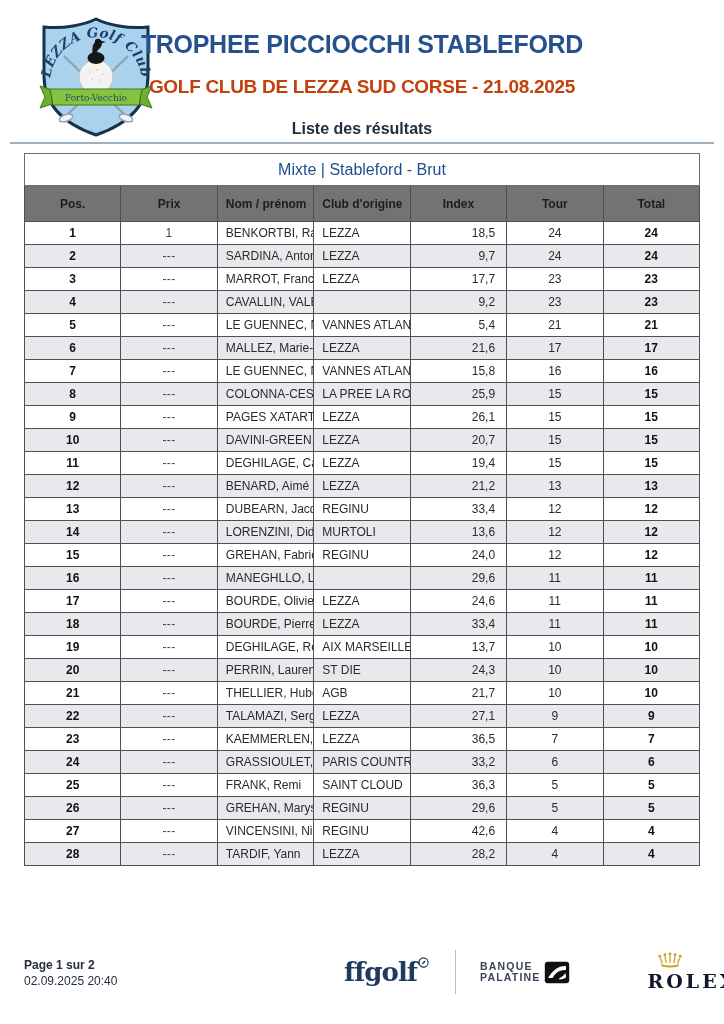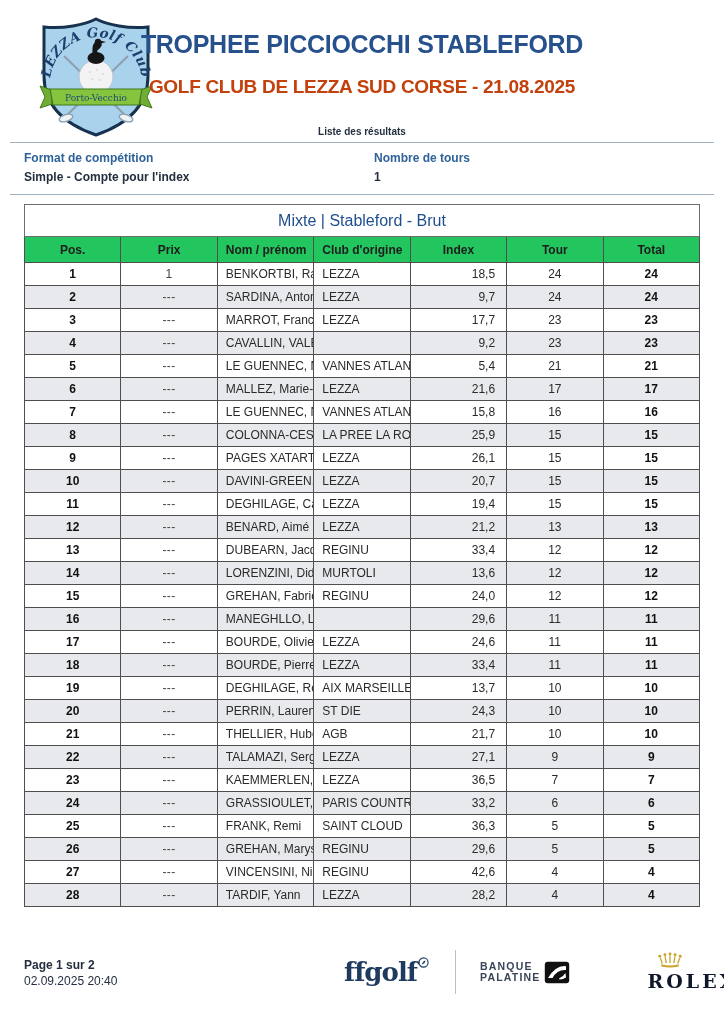--- a/index.html
+++ b/index.html
@@ -15,42 +15,42 @@
   .club-logo { position:absolute; left:36px; top:14px; width:120px; height:124px; }
   .titles { position:absolute; left:0; top:0; width:100%; text-align:center; }
   .title-main {
     margin-top:30px; font-size:25px; font-weight:bold; letter-spacing:-0.3px;
     color:#27518c;
   }
   .title-sub {
     margin-top:17px; font-size:19px; font-weight:bold; letter-spacing:-0.3px;
     color:#c2410c;
   }
-  .title-list { margin-top:28px; font-size:10px; font-weight:bold; color:#232f3e; }
+  .title-list { margin-top:22px; font-size:16px; font-weight:bold; color:#232f3e; }
 
   .rule { border:0; border-top:1px solid #9fb0c0; margin:0 10px; }
   .rule-1 { margin-top:2px; }
 
   
   .meta { display:flex; padding:8px 0 10px 24px; }
   .meta-col { width:391px; }
   .meta-label { font-size:12px; font-weight:bold; color:#2e6299; margin-bottom:5px; }
   .meta-value { font-size:12px; font-weight:bold; color:#232f3e; }
 
   
   .tbl-wrap { margin:9px 24px 0 24px; }
   table { width:676px; border-collapse:collapse; table-layout:fixed; }
   th, td { border:1px solid #4f4f4f; overflow:hidden; white-space:nowrap; }
   table { border:1px solid #6d6d6d; }
   .title-row th {
     background:#fff; border:1px solid #6d6d6d; height:32px;
     font-size:16px; font-weight:normal; color:#1f4e8e; text-align:center;
   }
   thead .hdr-row th {
-    background:#22c55e; height:26px; font-size:12px; font-weight:bold; color:#1d1d1d;
+    background:#737373; height:36px; font-size:12px; font-weight:bold; color:#1d1d1d;
   }
   tbody td { height:23px; font-size:12px; color:#2a2a2a; background:#fff; }
   tbody tr:nth-child(even) td { background:#e8e9ed; }
   .col0 { width:5.6%;  text-align:center; }
   .col1 { width:5.6%;  text-align:center; }
   .col2 { width:32.0%; text-align:left; padding-left:8px; }
   .col3 { width:29.6%; text-align:left; padding-left:8px; }
   .col4 { width:8.9%;  text-align:right; padding-right:11px; }
   .col5 { width:8.1%;  text-align:center; }
   .col6 { width:10.2%; text-align:center; }
@@ -131,30 +131,20 @@
 
     <div class="titles">
       <div class="title-main">TROPHEE PICCIOCCHI STABLEFORD</div>
       <div class="title-sub">GOLF CLUB DE LEZZA SUD CORSE - 21.08.2025</div>
       <div class="title-list">Liste des résultats</div>
     </div>
   </div>
 
   <hr class="rule rule-1">
 
-  <div class="meta">
-    <div class="meta-col">
-      <div class="meta-label">Format de compétition</div>
-      <div class="meta-value">Simple - Compte pour l'index</div>
-    </div>
-    <div class="meta-col">
-      <div class="meta-label">Nombre de tours</div>
-      <div class="meta-value">1</div>
-    </div>
-  </div>
 
   <hr class="rule">
 
   <div class="tbl-wrap">
     <table>
       <thead>
         <tr class="title-row">
           <th colspan="7">Mixte | Stableford - Brut</th>
         </tr>
         <tr class="hdr-row" id="header-row">

